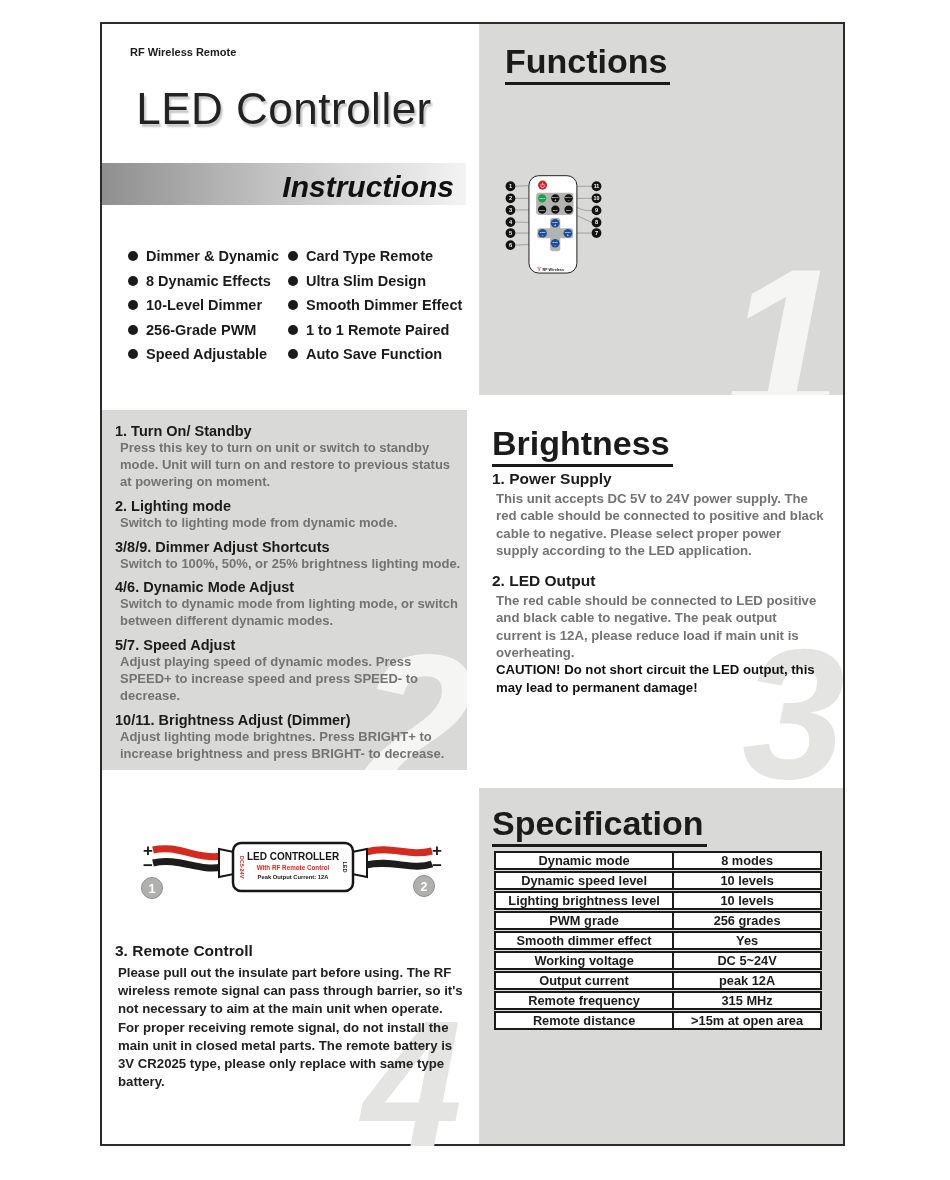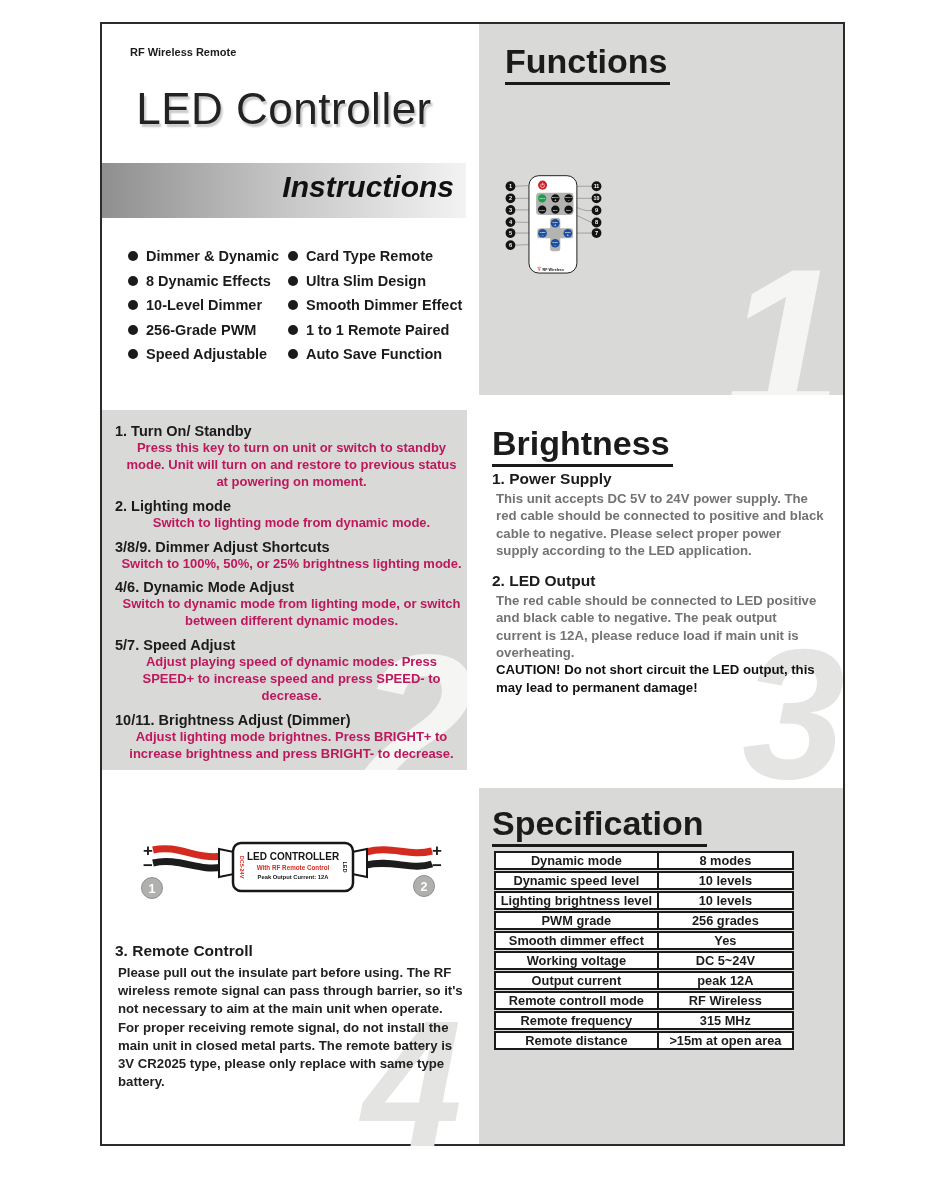--- a/index.html
+++ b/index.html
@@ -10,38 +10,38 @@
   .quad-bg{background:#d9d9d7;overflow:hidden;}
   .bg-functions{left:479px;top:24px;width:364px;height:371px;}
   .bg-instructions{left:102px;top:410px;width:365px;height:360px;}
   .bg-spec{left:479px;top:788px;width:364px;height:356px;}
   .watermark{font-style:italic;font-weight:bold;line-height:0.8;pointer-events:none;}
   .wm-on-gray{color:rgba(255,255,255,0.72);}
   .wm-on-white{color:#e4e4e2;}
   .subtitle{left:130px;top:46px;font-size:11px;font-weight:bold;}
   .big-title{left:102px;top:84px;width:364px;text-align:center;font-size:44px;color:#222;
              letter-spacing:0.5px;text-shadow:2px 3px 2px rgba(0,0,0,0.22);}
-  .banner{left:102px;top:163px;width:364px;height:55px;line-height:47px;text-align:right;
+  .banner{left:102px;top:163px;width:364px;height:42px;line-height:47px;text-align:right;
           background:linear-gradient(to right,#8f8f8f 0%,#c6c6c6 50%,#f3f3f3 100%);
           font-size:30px;font-weight:bold;font-style:italic;color:#111;box-sizing:border-box;padding-right:12px;}
   .feat-col{width:165px;}
   .feat-item{display:flex;align-items:center;height:24.5px;font-size:14.5px;font-weight:bold;white-space:nowrap;}
   .bullet{width:10px;height:10px;border-radius:50%;background:#1b1b1b;margin-right:8px;flex:0 0 auto;}
   .sec-heading{font-size:34px;font-weight:bold;border-bottom:3px solid #1b1b1b;display:inline-block;padding:0 3px 1px 0;}
   .instr-item{margin-bottom:7px;}
   .instr-heading{font-size:14.5px;font-weight:bold;margin-bottom:1px;}
-  .instr-body{font-size:13px;line-height:1.3;font-weight:bold;color:#be185d;padding-left:5px;text-align:center;}
+  .instr-body{font-size:13px;line-height:1.3;font-weight:bold;color:#737373;padding-left:5px;}
   .inst-sec{margin-top:12px;}
   .inst-sec-heading{font-size:15.5px;font-weight:bold;margin-bottom:2px;}
   .inst-sec-body{font-size:13.2px;line-height:1.32;font-weight:bold;color:#737373;padding-left:4px;}
   .caution{font-size:13.2px;line-height:1.32;font-weight:bold;color:#111;padding-left:4px;}
   .caution:empty{display:none;}
   .rc-heading{font-size:15.5px;font-weight:bold;}
   .rc-body{font-size:13.2px;line-height:1.38;font-weight:bold;color:#222;}
-  .spec-table{left:494px;top:851px;width:300px;}
+  .spec-table{left:494px;top:851px;width:328px;}
   .spec-row{display:flex;border:2px solid #1b1b1b;background:#fff;margin-bottom:1px;}
   .spec-label{width:55%;border-right:2px solid #1b1b1b;text-align:center;font-size:12.8px;font-weight:bold;
               line-height:15px;padding:0 2px;box-sizing:border-box;}
   .spec-value{width:45%;text-align:center;font-size:12.8px;font-weight:bold;line-height:15px;}
   svg text{font-family:"Liberation Sans","DejaVu Sans",sans-serif;}
 </style>
 </head>
 <body>
 
 <div class="canvas">
@@ -327,24 +327,20 @@
       <div class="spec-row">
         <div class="spec-label">Working voltage</div>
         <div class="spec-value">DC 5~24V</div>
       </div>
 
       <div class="spec-row">
         <div class="spec-label">Output current</div>
         <div class="spec-value">peak 12A</div>
       </div>
 
-      <div class="spec-row">
-        <div class="spec-label">Remote controll mode</div>
-        <div class="spec-value">RF Wireless</div>
-      </div>
 
       <div class="spec-row">
         <div class="spec-label">Remote frequency</div>
         <div class="spec-value">315 MHz</div>
       </div>
 
       <div class="spec-row">
         <div class="spec-label">Remote distance</div>
         <div class="spec-value">&gt;15m at open area</div>
       </div>

